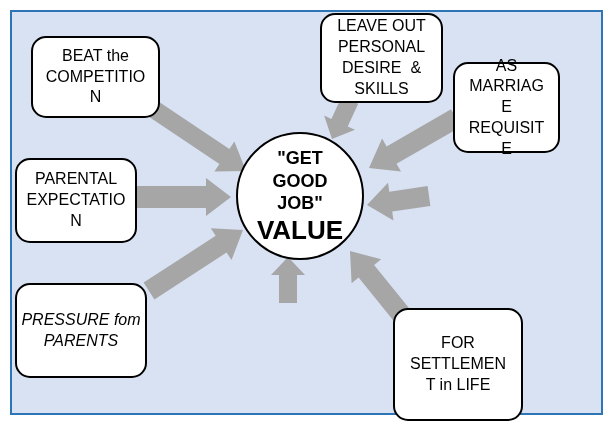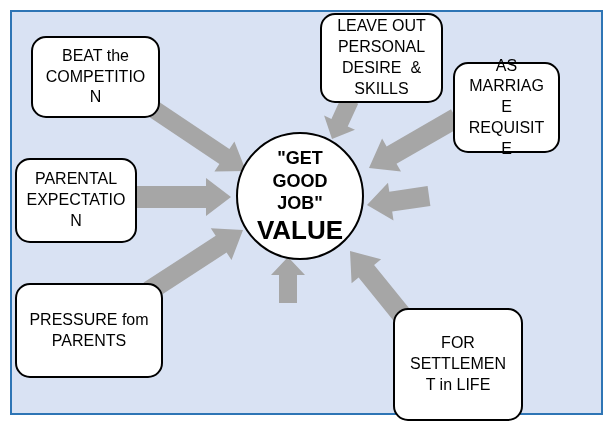--- a/index.html
+++ b/index.html
@@ -16,21 +16,21 @@
     position:absolute;background:#ffffff;border:2.5px solid #000;border-radius:15px;
     box-sizing:border-box;display:flex;align-items:center;justify-content:center;
     text-align:center;font-size:16px;line-height:1.3;overflow:visible;z-index:2;
   }
   .node-text{white-space:pre-wrap;display:block;width:100%;}
   .n-beat{left:31px;top:36px;width:129px;height:82px;}
   .n-leaveout{left:320px;top:13px;width:123px;height:90px;}
   .n-marriage{left:453px;top:62px;width:107px;height:91px;}
   .n-parental{left:15px;top:158px;width:122px;height:85px;}
   .n-joint{left:427px;top:168px;width:155px;height:109px;}
-  .n-pressure{left:15px;top:283px;width:148px;height:95px;}
+  .n-pressure{left:15px;top:283px;width:132px;height:95px;font-style:italic;}
   .n-school{left:183px;top:302px;width:182px;height:111px;line-height:1.45;}
   .n-settlement{left:393px;top:308px;width:130px;height:113px;}
   .center-circle{
     position:absolute;left:236px;top:132px;width:128px;height:128px;
     background:#ffffff;border:2.5px solid #000;border-radius:50%;
     box-sizing:border-box;display:flex;flex-direction:column;align-items:center;
     justify-content:center;text-align:center;z-index:3;
   }
   .center-title{font-weight:bold;font-size:18px;line-height:1.25;white-space:pre-line;}
   .center-emphasis{font-weight:bold;font-size:26px;line-height:1.1;margin-top:1px;}

